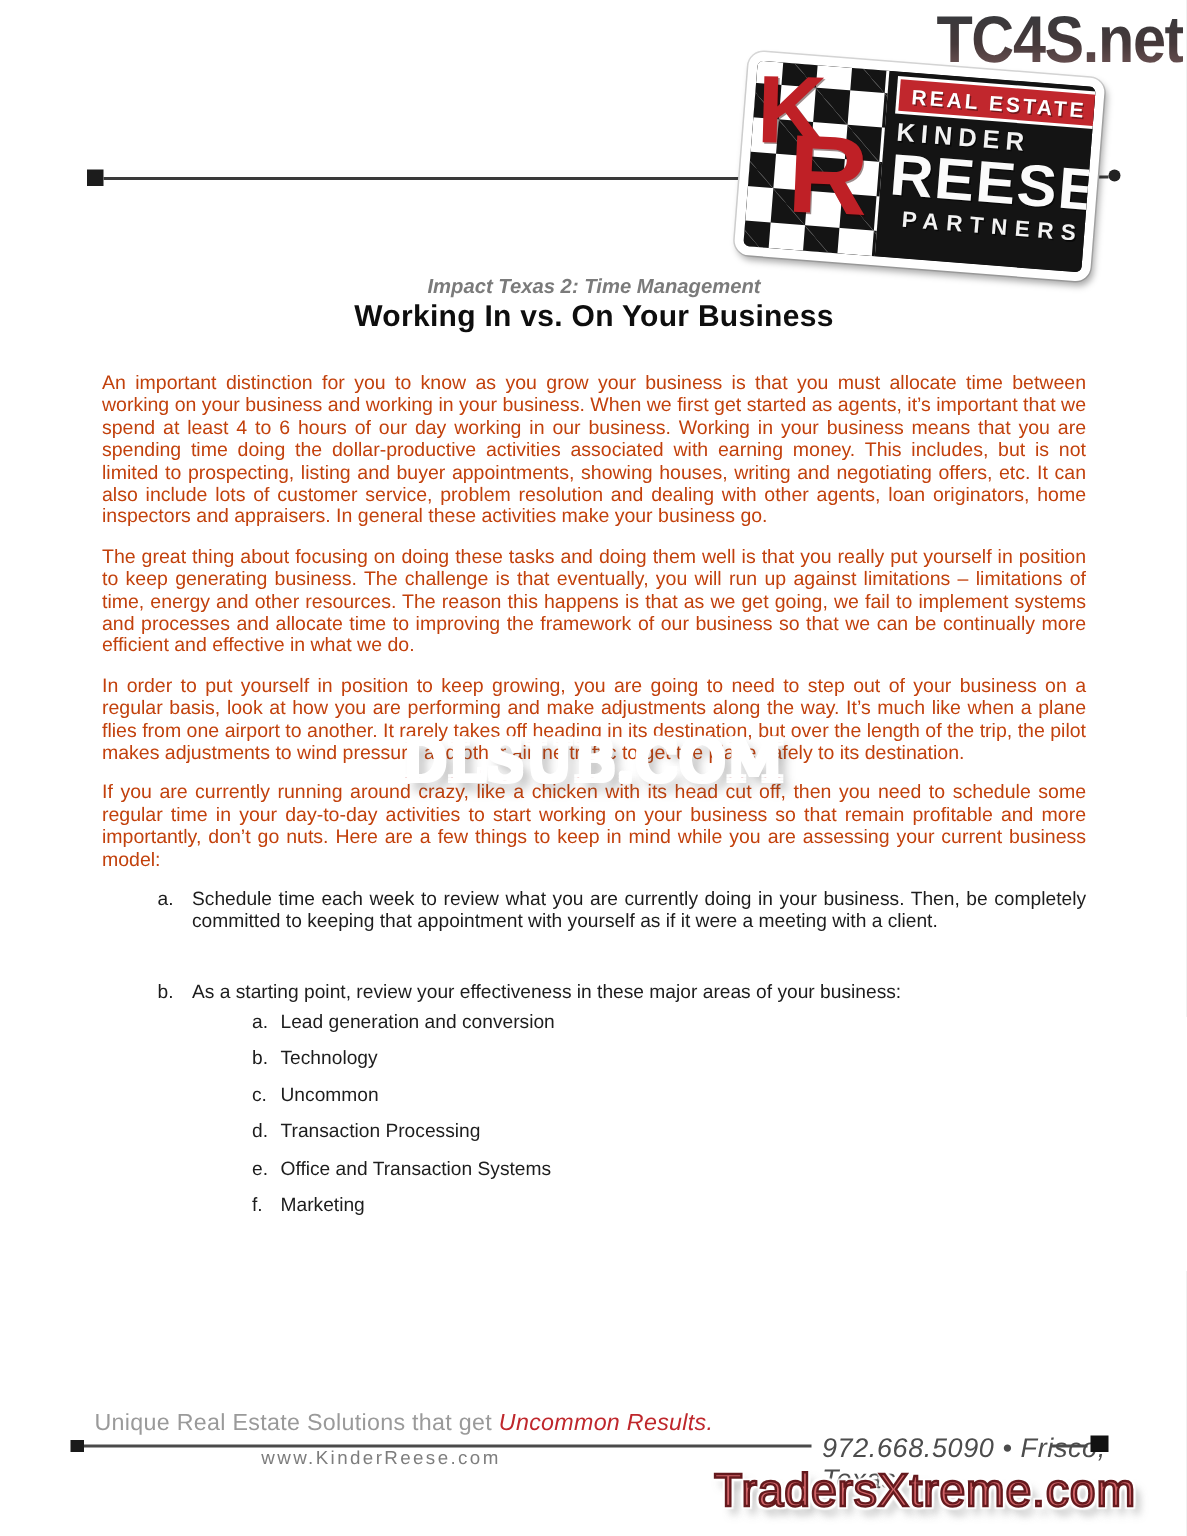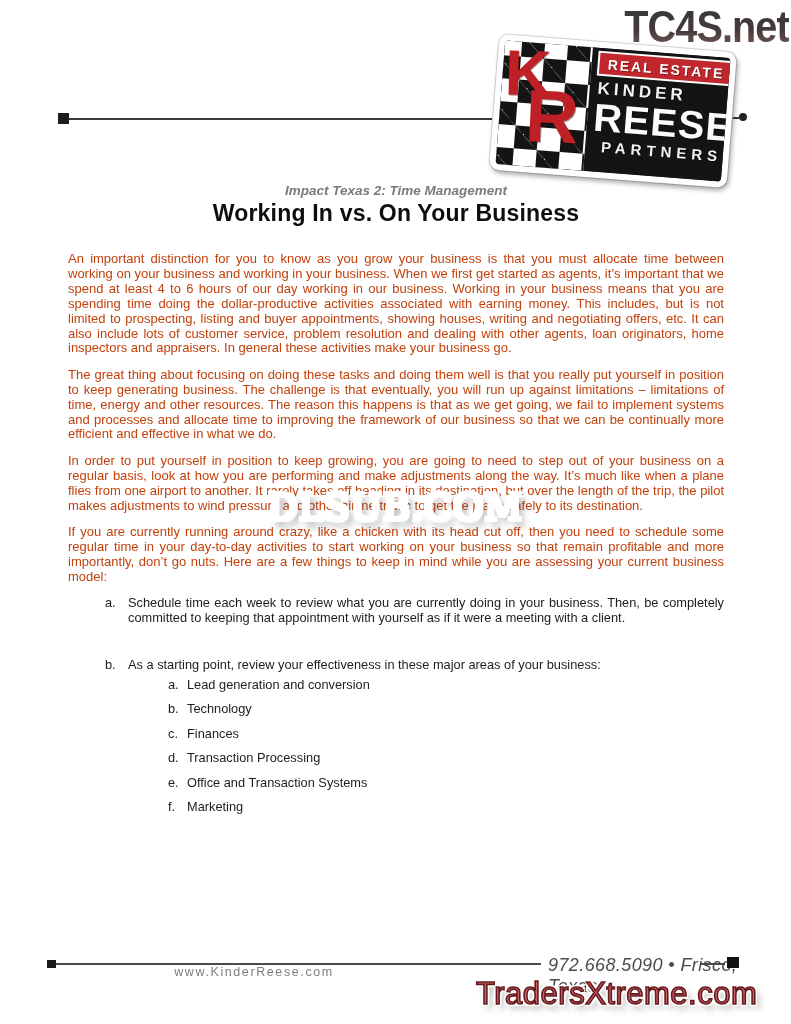--- a/index.html
+++ b/index.html
@@ -57,21 +57,21 @@
   .kinder   { color:#f2f2f2; font-weight:bold; font-size:17px; letter-spacing:4px; margin:1px 0 0 2px;
               text-shadow:1px 1px 0 rgba(0,0,0,.6); }
   .reese    { color:#fbfbfb; font-weight:bold; font-size:39px; line-height:38px; letter-spacing:1px;
               transform:scaleX(1.02); transform-origin:left; text-shadow:1px 1px 0 rgba(0,0,0,.5); }
   .partners { color:#f2f2f2; font-weight:bold; font-size:15px; letter-spacing:5px; margin:1px 0 0 10px;
               text-shadow:1px 1px 0 rgba(0,0,0,.6); }
 
   
   .content { position:absolute; left:68px; top:183px; width:656px; }
   .subtitle { text-align:center; font-size:13.5px; font-weight:bold; font-style:italic; color:#7b7b7b; margin-bottom:2px; }
-  .title    { text-align:center; font-size:23px; font-weight:bold; color:#0e0e0e; margin-bottom:25px; letter-spacing:.2px; }
+  .title    { text-align:center; font-size:20px; font-weight:bold; color:#0e0e0e; margin-bottom:25px; letter-spacing:.2px; }
   .para { font-size:13px; line-height:14.9px; text-align:justify; color:#c2410c; margin-bottom:11.5px; }
   .p3wrap { position:relative; }
 
   .olist { margin-top:11px; }
   .li { display:flex; padding-left:37px; font-size:12.8px; line-height:14.9px; color:#1d1d1d; }
   .li .marker { flex:0 0 23px; }
   .li .litext { flex:1; text-align:justify; }
   .li-a { margin-bottom:32px; }
   .sublist { margin-top:5px; padding-left:100px; }
   .sli { display:flex; font-size:12.8px; line-height:14.9px; color:#1d1d1d; margin-bottom:9.6px; }
@@ -163,40 +163,41 @@
         <div class="sli">
           <span class="marker">a.</span>
           <span>Lead generation and conversion</span>
         </div>
         <div class="sli">
           <span class="marker">b.</span>
           <span>Technology</span>
         </div>
         <div class="sli">
           <span class="marker">c.</span>
-          <span>Finances</span>
+          <span>Uncommon</span>
         </div>
         <div class="sli">
           <span class="marker">d.</span>
           <span>Transaction Processing</span>
         </div>
         <div class="sli">
           <span class="marker">e.</span>
           <span>Office and Transaction Systems</span>
         </div>
         <div class="sli">
           <span class="marker">f.</span>
           <span>Marketing</span>
         </div>
       </div>
     </div>
   </div>
 
   <div class="dlsub">DLSUB.COM</div>
 
+  <div class="f-tagline"><span>Unique Real Estate Solutions that get </span><span class="f-tag-red">Uncommon Results.</span></div>
   <div class="f-sq-l"></div>
   <div class="f-line1"></div>
   <div class="f-phone">972.668.5090   •   Frisco, Texas</div>
   <div class="f-line2"></div>
   <div class="f-sq-r"></div>
   <div class="f-site">www.KinderReese.com</div>
 
   <div class="traders">TradersXtreme.com</div>
 
 </div>

